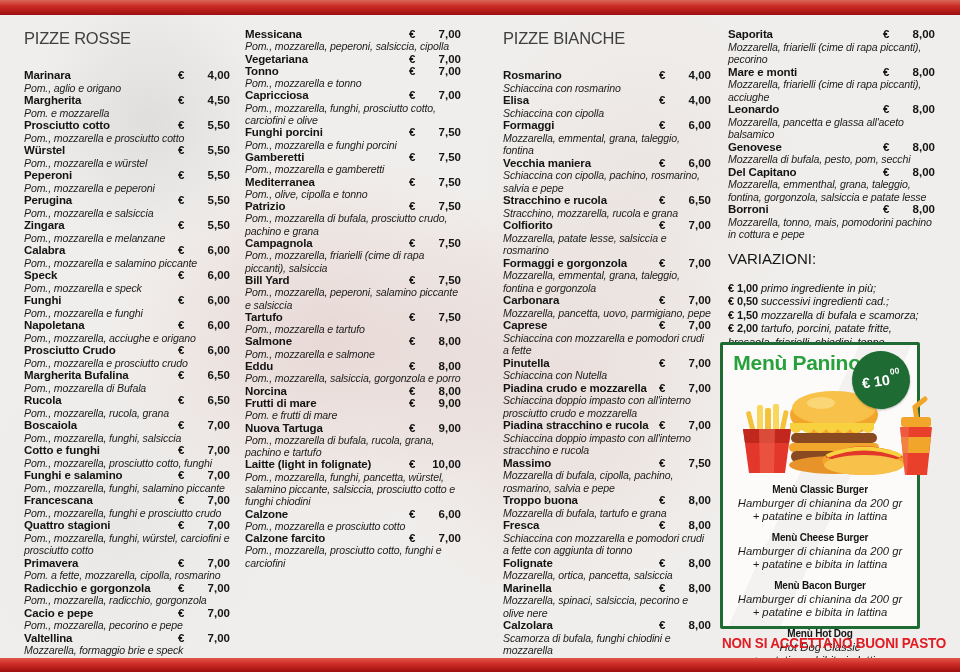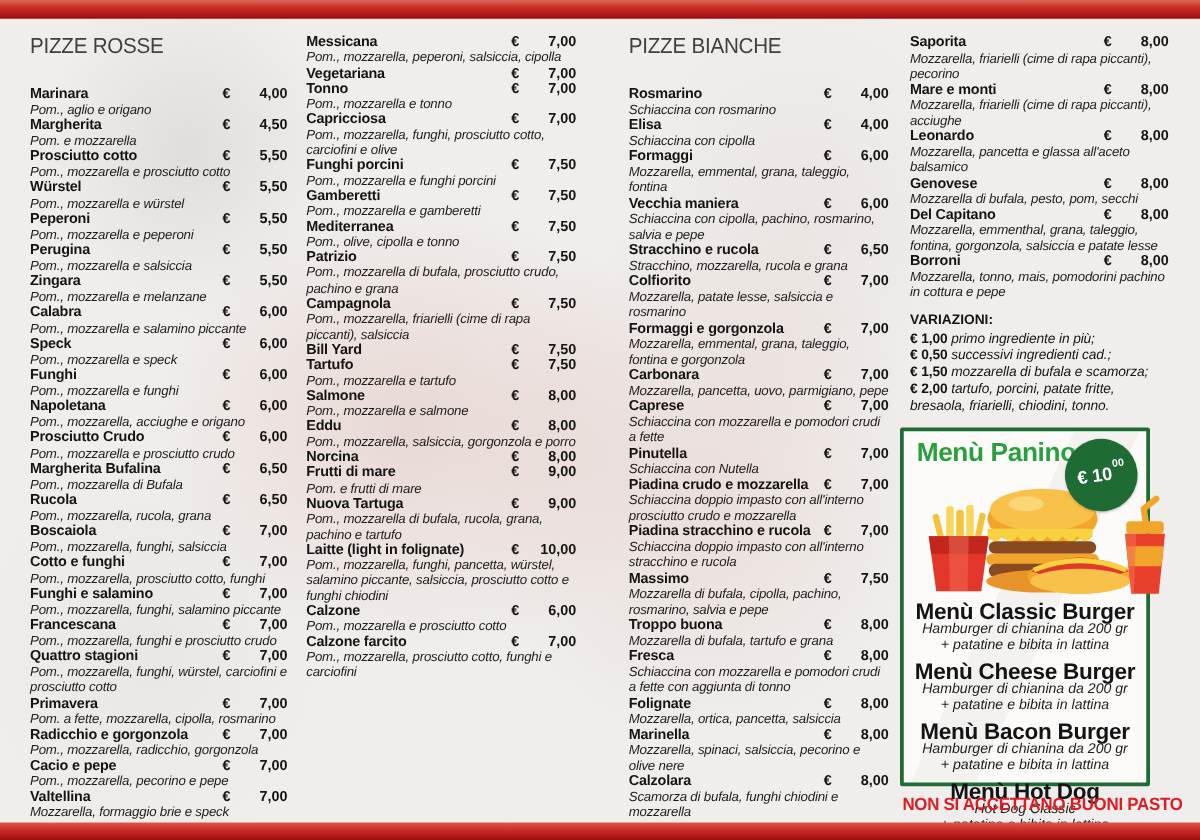--- a/index.html
+++ b/index.html
@@ -39,21 +39,21 @@
     margin:0 0 22px 0; transform:scaleY(1.05); transform-origin:left top;
   }
   .mi{ line-height:12.5px; }
   #col2 .mi{ line-height:12.3px; }
   .row{ display:flex; justify-content:space-between; align-items:baseline; }
   .nm{ font-weight:700; font-size:11.5px; letter-spacing:-.15px; white-space:nowrap; }
   .pr{ font-weight:700; font-size:11.5px; width:52px; display:flex; justify-content:space-between; flex:none; }
   .ds{ font-style:italic; font-size:10.6px; color:#1c1c1c; letter-spacing:-.15px; }
 
   .variazioni{ margin-top:9px; }
-  .v-title{ font-weight:700; font-size:11px; margin-bottom:3px; }
+  .v-title{ font-weight:400; font-size:15px; margin-bottom:15px; }
   .vline{ font-size:11px; line-height:13.5px; letter-spacing:-.1px; }
   .vp{ font-weight:800; }
   .vt{ font-style:italic; }
 
   .panino-box{
     position:absolute; z-index:3;
     left:720px; top:342px; width:200px; height:287px;
     background:
       linear-gradient(115deg, transparent 42%, rgba(120,120,120,.07) 42%, rgba(120,120,120,.07) 58%, transparent 58%),
       #fcfbfa;
@@ -70,21 +70,21 @@
     position:absolute; top:6px; right:7px; width:58px; height:58px;
     background:#1e6b33; border-radius:50%;
     display:flex; align-items:center; justify-content:center;
     transform:rotate(-8deg);
     color:#fff; font-weight:800; font-size:14.5px;
     box-shadow:0 1px 2px rgba(0,0,0,.25);
   }
   .badge sup{ font-size:8.5px; margin-left:1px; transform:translateY(-4px); display:inline-block; }
   .food-art{ display:block; margin:2px auto 2px auto; }
   .pmenu{ text-align:center; margin-bottom:8px; }
-  .pmenu .pname{ font-weight:800; font-size:18px; letter-spacing:-.2px; line-height:15px; }
+  .pmenu .pname{ font-weight:800; font-size:10px; letter-spacing:-.2px; line-height:15px; }
   .pmenu .pline{ font-style:italic; font-size:11.3px; line-height:12.5px; color:#1c1c1c; }
 
   .footer-note{
     position:absolute; z-index:4; left:718px; top:636px; width:232px;
     text-align:center; color:#e01b22; font-weight:800; font-size:13.5px; letter-spacing:-.2px;
     transform:scaleY(1.05);
   }
 </style>
 </head>
 <body>
@@ -419,20 +419,21 @@
         <div class="ds">Pom., mozzarella, friarielli (cime di rapa piccanti), salsiccia</div>
       </div>
       <div class="mi">
         <div class="row">
           <span class="nm">Bill Yard</span>
           <span class="pr">
             <span class="cur">€</span>
             <span class="val">7,50</span>
           </span>
         </div>
+        <div class="ds">Pom., mozzarella, peperoni, salamino piccante e salsiccia</div>
       </div>
       <div class="mi">
         <div class="row">
           <span class="nm">Tartufo</span>
           <span class="pr">
             <span class="cur">€</span>
             <span class="val">7,50</span>
           </span>
         </div>
         <div class="ds">Pom., mozzarella e tartufo</div>

